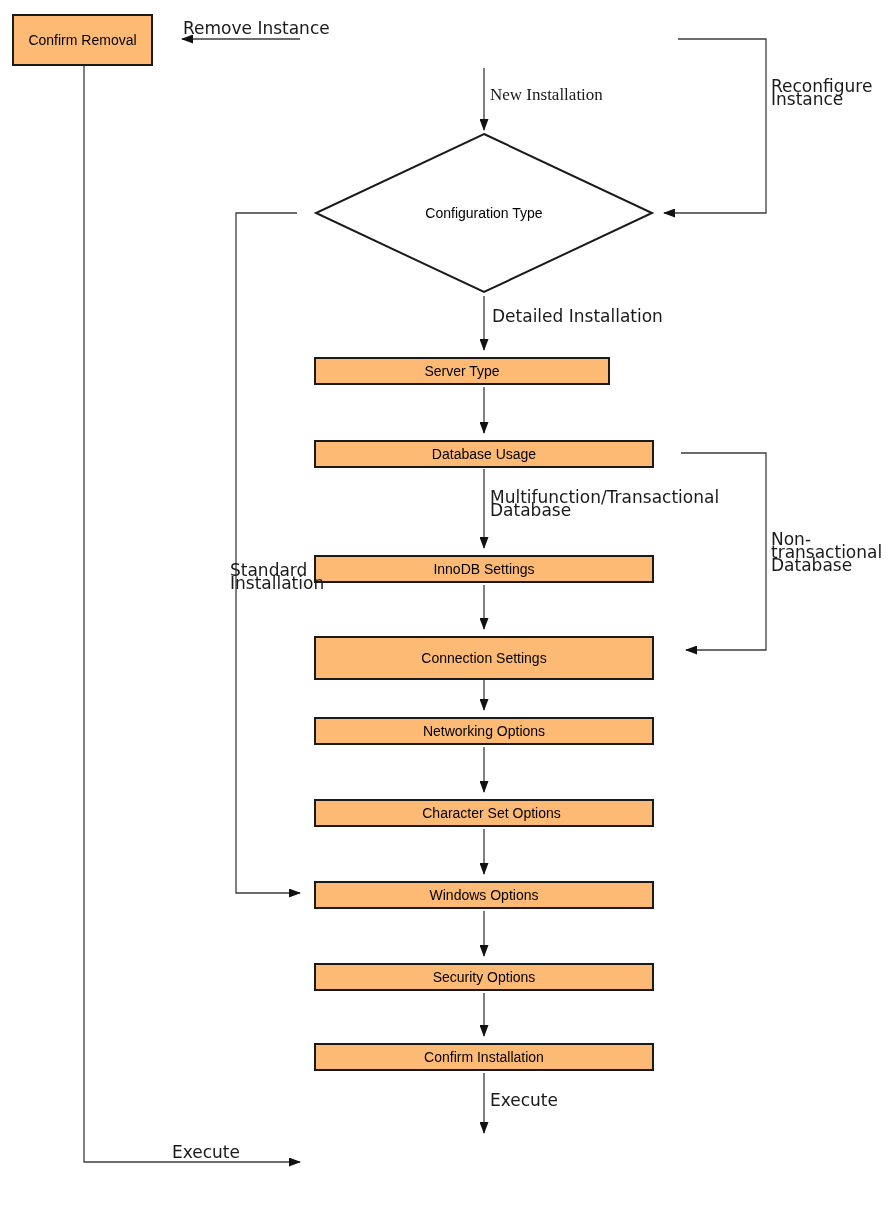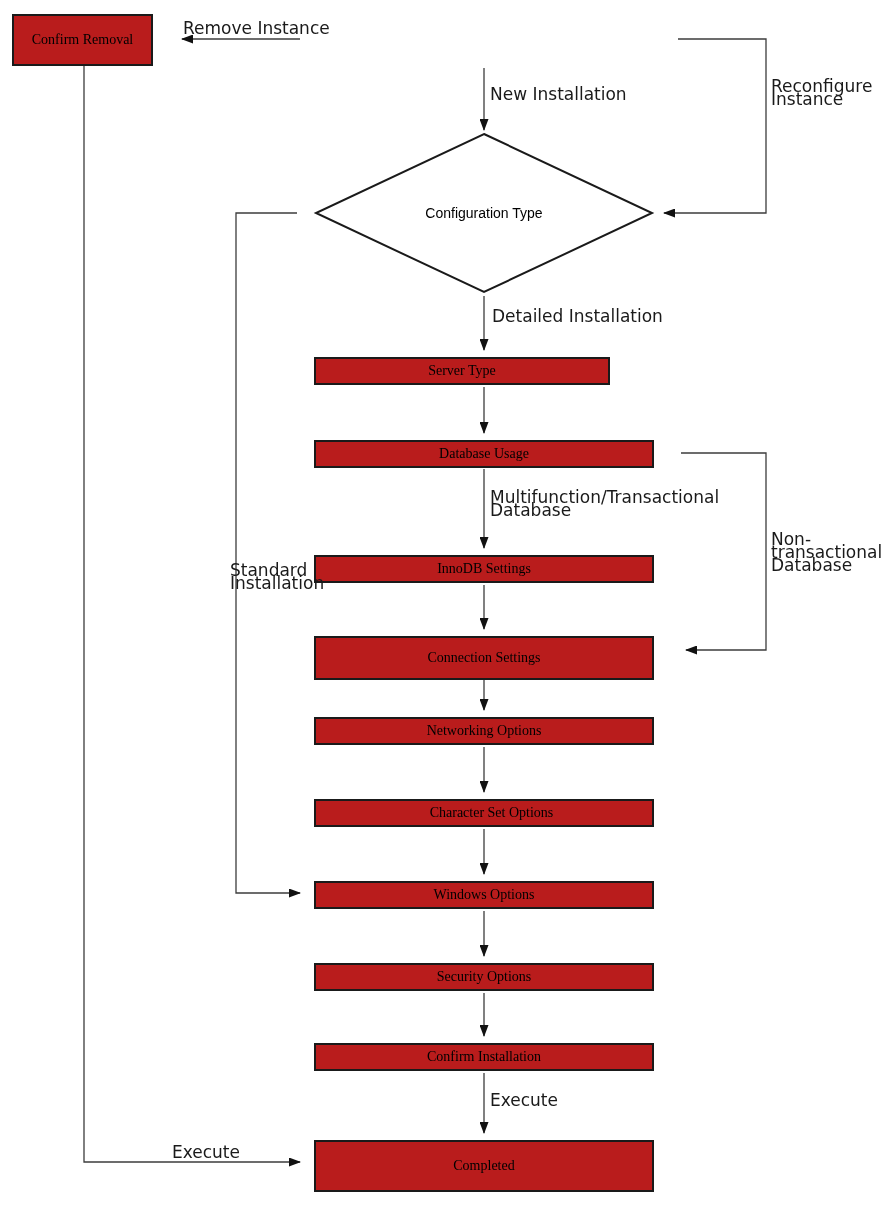--- a/index.html
+++ b/index.html
@@ -19,26 +19,26 @@
     position: absolute;
     left: 0;
     top: 0;
     width: 894px;
     height: 1208px;
   }
   .node {
     position: absolute;
     box-sizing: border-box;
     border: 2px solid #1a1a1a;
-    background: #b91c1c;
+    background: #fdba74;
     display: flex;
     align-items: center;
     justify-content: center;
     text-align: center;
-    font-family: Liberation Serif, serif;
+    font-family: Liberation Sans, sans-serif;
     font-size: 14px;
     color: #000000;
   }
   .diamond-label {
     position: absolute;
     left: 484px;
     top: 213px;
     transform: translate(-50%, -50%);
     font-family: Liberation Sans, sans-serif;
     font-size: 14px;
@@ -100,25 +100,24 @@
   <div class="node" style="left:314px; top:717px; width:340px; height:28px;">Networking Options</div>
 
   <div class="node" style="left:314px; top:799px; width:340px; height:28px;padding-left:15px;">Character Set Options</div>
 
   <div class="node" style="left:314px; top:881px; width:340px; height:28px;">Windows Options</div>
 
   <div class="node" style="left:314px; top:963px; width:340px; height:28px;">Security Options</div>
 
   <div class="node" style="left:314px; top:1043px; width:340px; height:28px;">Confirm Installation</div>
 
-  <div class="node" style="left:314px; top:1140px; width:340px; height:52px;">Completed</div>
 
   <div class="elabel" style="left:183px; top:22px;">Remove Instance</div>
 
-  <div class="elabel" style="left:490px; top:88px;">New Installation</div>
+  <div class="elabel" style="left:490px; top:88px;font-family:Liberation Serif, serif;">New Installation</div>
 
   <div class="elabel" style="left:771px; top:80px; width:80px;">Reconfigure Instance</div>
 
   <div class="elabel" style="left:492px; top:310px;">Detailed Installation</div>
 
   <div class="elabel" style="left:490px; top:491px; width:180px;">Multifunction/Transactional Database</div>
 
   <div class="elabel" style="left:771px; top:533px; width:120px;">Non-transactional Database</div>
 
   <div class="elabel" style="left:230px; top:564px; width:72px;">Standard Installation</div>

